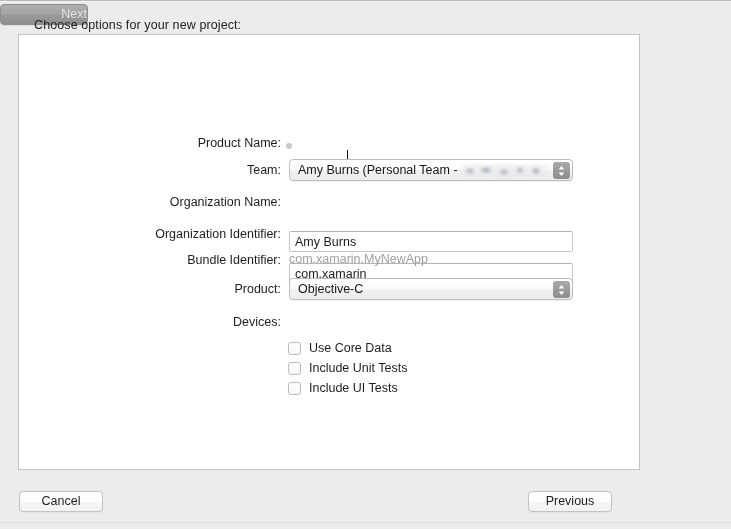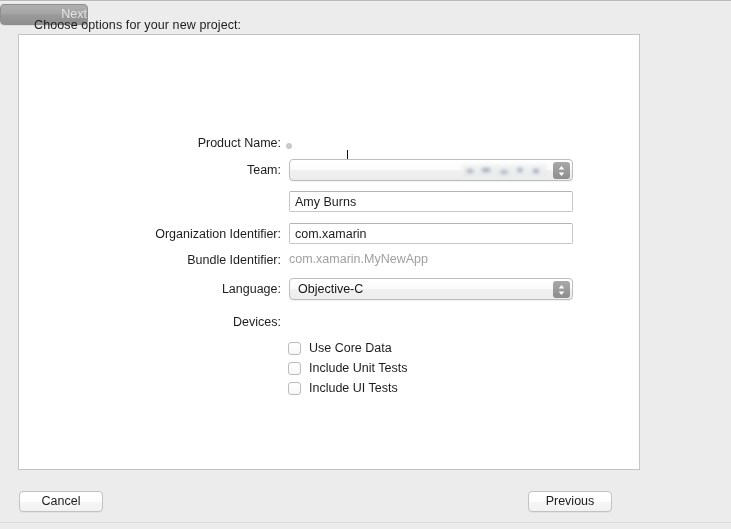--- a/index.html
+++ b/index.html
@@ -103,20 +103,21 @@
     font-family: "Liberation Sans", sans-serif;
     font-size: 12.5px;
     color: #1d1d1d;
     padding: 0 0 0 5px;
     outline: none;
     line-height: 19px;
   }
   .tfield-wrap {
     position: relative;
     display: inline-block;
+    margin-top: 40px;
   }
   .tfield-wrap.focused {
     padding: 3px;
     margin: -3px;
     border-radius: 5px;
     background: #c9c9c9;
   }
   .tfield-wrap.focused .tfield {
     border-color: #a9a9a9;
   }
@@ -264,45 +265,47 @@
   <div class="panel">
     <div class="form" id="form-rows">
         <div class="row" style="top: 97px;">
           <div class="lbl">Product Name:</div>
           <div class="ctl"><div class="tfield-wrap focused"><div class="caret" style="left: 60.8px;"></div></div></div>
         </div>
         <div class="row" style="top: 124px;">
           <div class="lbl">Team:</div>
           <div class="ctl">
             <div class="popup">
+              <div class="val">Amy Burns (Personal Team -</div>
               <div class="redact"></div>
               <div class="stepper">
                 <svg width="9" height="12" viewBox="0 0 9 12">
                   <path d="M4.5 1 L7.3 4.4 L1.7 4.4 Z" fill="#ffffff"></path>
                   <path d="M4.5 11 L7.3 7.6 L1.7 7.6 Z" fill="#ffffff"></path>
                 </svg>
               </div>
             </div>
           </div>
         </div>
         <div class="row" style="top: 156px;">
+          <div class="lbl">Organization Name:</div>
           <div class="ctl"><div class="tfield-wrap"><input type="text" class="tfield" value="Amy Burns" style=""></div></div>
         </div>
         <div class="row" style="top: 188px;">
           <div class="lbl">Organization Identifier:</div>
           <div class="ctl"><div class="tfield-wrap"><input type="text" class="tfield" value="com.xamarin" style=""></div></div>
         </div>
         <div class="row" style="top: 214px;">
           <div class="lbl">Bundle Identifier:</div>
           <div class="ctl">
             <div class="static-val">com.xamarin.MyNewApp</div>
           </div>
         </div>
         <div class="row" style="top: 243px;">
-          <div class="lbl">Language:</div>
+          <div class="lbl">Product:</div>
           <div class="ctl">
             <div class="popup">
               <div class="val">Objective-C</div>
               <div class="stepper">
                 <svg width="9" height="12" viewBox="0 0 9 12">
                   <path d="M4.5 1 L7.3 4.4 L1.7 4.4 Z" fill="#ffffff"></path>
                   <path d="M4.5 11 L7.3 7.6 L1.7 7.6 Z" fill="#ffffff"></path>
                 </svg>
               </div>
             </div>

